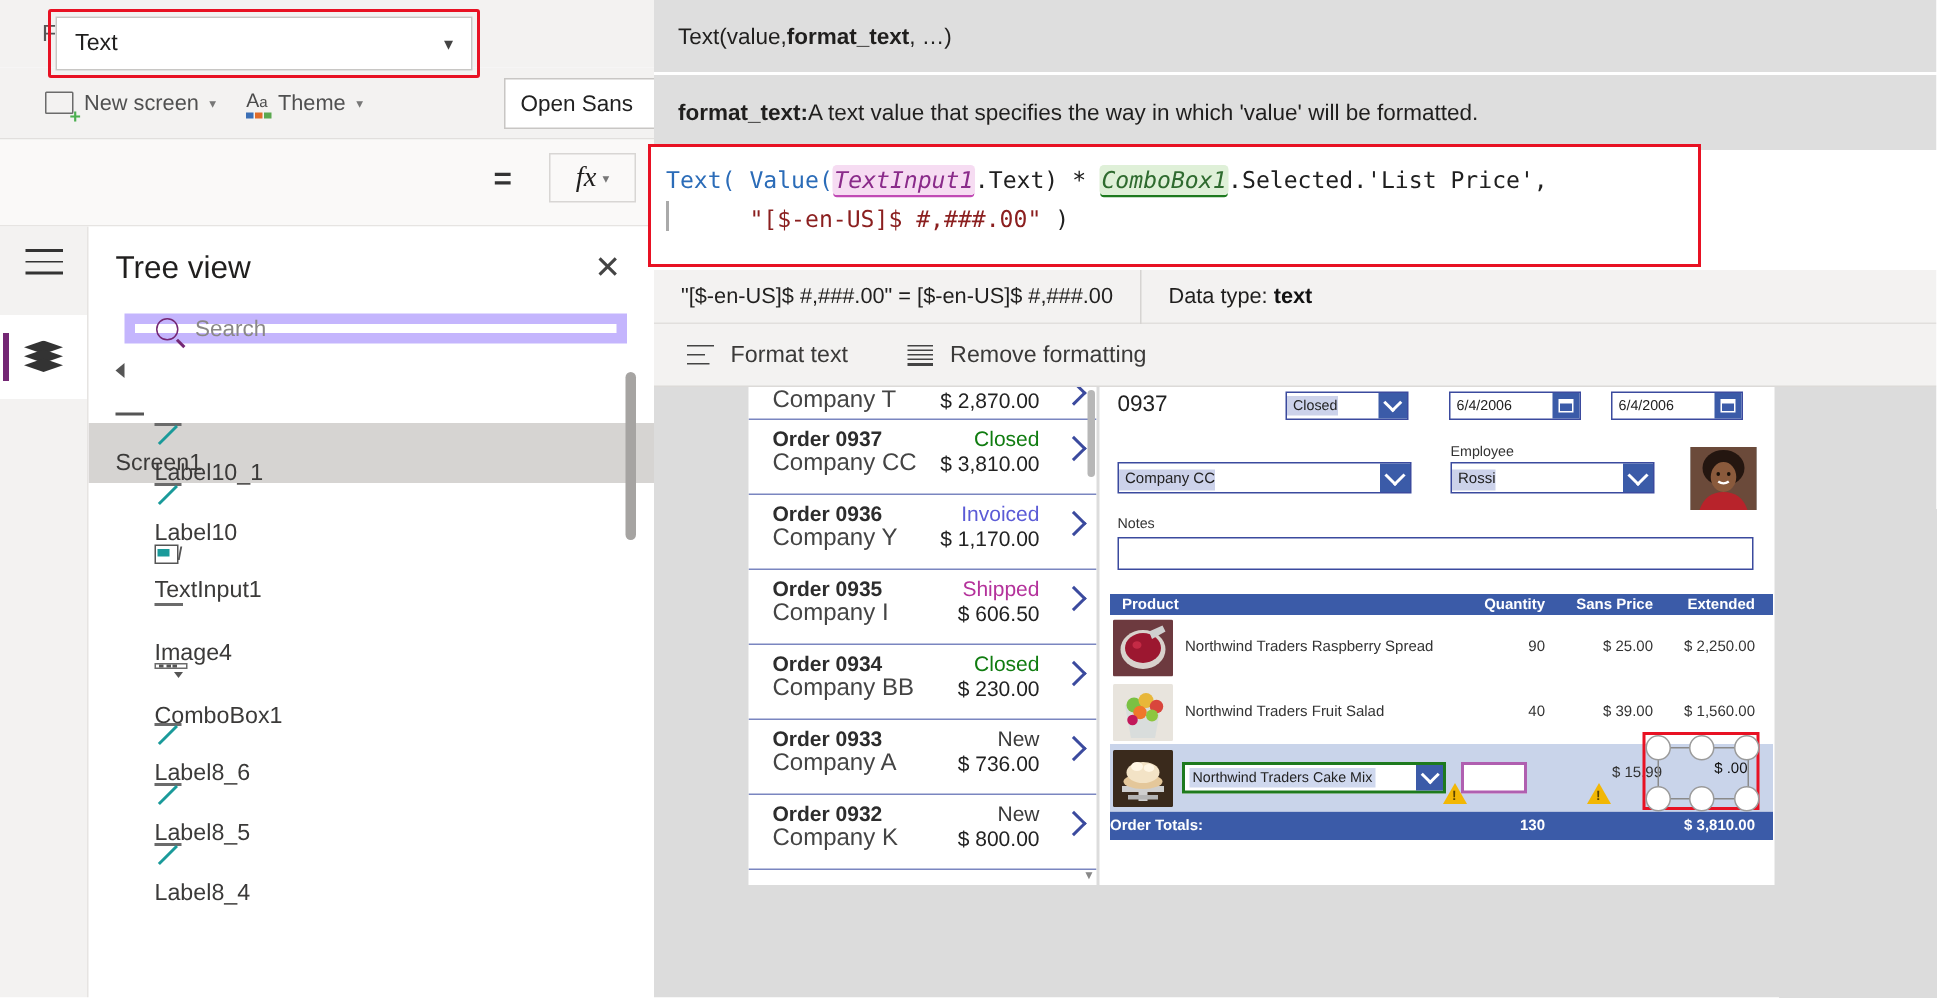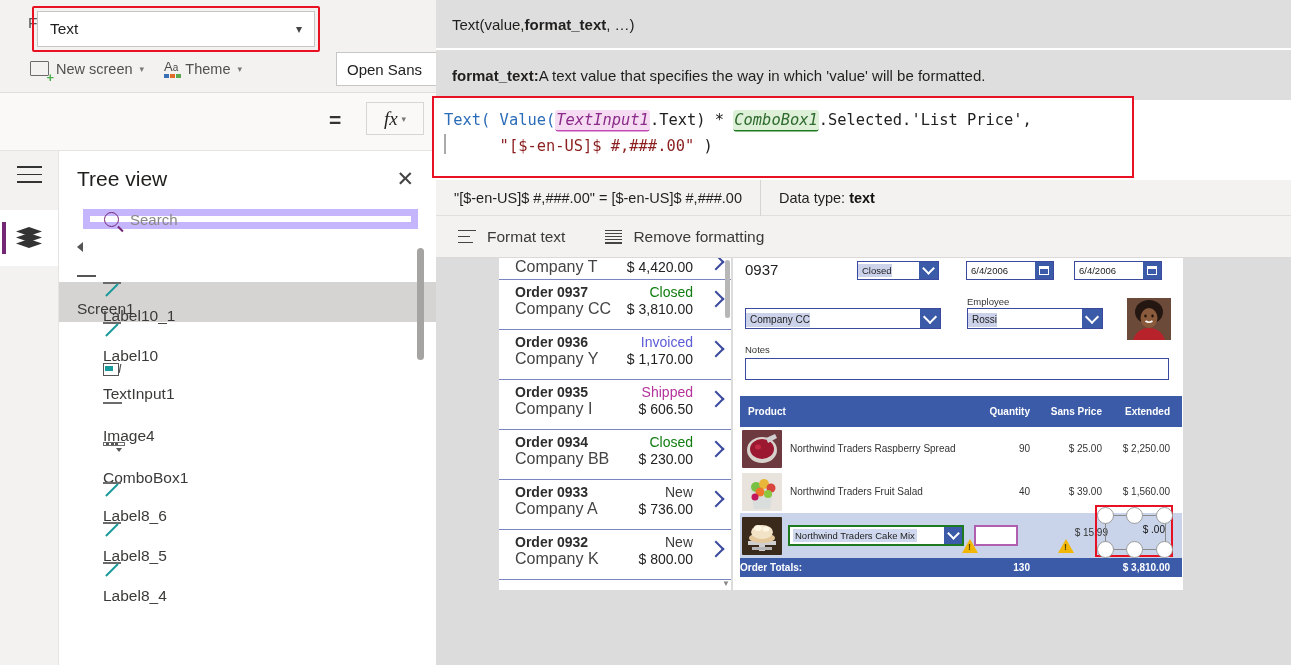--- a/index.html
+++ b/index.html
@@ -144,21 +144,21 @@
   .d-field { position: absolute; border: 1px solid #3b4a9e; background: #fff; height: 21px; }
   .d-field .val { font-size: 10px; color: #222; padding-left: 4px; line-height: 19px; background: #ccd2ea; display: inline-block; height: 14px; line-height: 14px; margin-top: 3px; }
   .d-field .arrow { position: absolute; right: 0; top: 0; width: 20px; height: 19px; background: #3b5ba8; display: flex; align-items: center; justify-content: center; }
   .d-field .arrow::after { content: ""; width: 8px; height: 8px; border-right: 2.2px solid #fff; border-bottom: 2.2px solid #fff; transform: translateY(-2px) rotate(45deg); }
   .avatar { position: absolute; right: 12px; top: 40px; width: 44px; height: 42px; overflow: hidden; background: #3b2418; }
 
   .notes-box { position: absolute; left: 12px; top: 100px; width: 424px; height: 22px; border: 1.5px solid #3b4a9e; background: #fff; }
 
   
   .ptable { position: absolute; left: 7px; top: 138px; width: 442px; }
-  .p-head { height: 31px; background: #3b5ba8; display: flex; align-items: center; color: #fff; font-size: 10px; font-weight: bold; }
+  .p-head { height: 14px; background: #3b5ba8; display: flex; align-items: center; color: #fff; font-size: 10px; font-weight: bold; }
   .p-head .c1 { width: 218px; padding-left: 8px; }
   .p-head .c2 { width: 72px; text-align: right; }
   .p-head .c3 { width: 72px; text-align: right; }
   .p-head .c4 { width: 76px; text-align: right; padding-right: 8px; }
   .p-row { height: 43px; display: flex; align-items: center; font-size: 10px; color: #333; background: #fff; }
   .p-row.sel { background: #c9d4ea; height: 45px; }
   .p-thumb { width: 40px; height: 38px; margin-left: 2px; border-radius: 1px; }
   .p-name { width: 176px; padding-left: 8px; }
   .p-qty { width: 72px; text-align: right; }
   .p-price { width: 72px; text-align: right; }
@@ -358,21 +358,21 @@
       <span>Remove formatting</span>
     </div>
   </div>
 
   <div class="canvas">
 
     <div class="gallery">
       <div class="g-row" style="height:22px;padding-top:0">
         <div class="g-bot">
           <span class="g-comp">Company T</span>
-          <span class="g-amt">$ 4,420.00</span>
+          <span class="g-amt">$ 2,870.00</span>
         </div>
         <span class="g-chev" style="top:-2px"></span>
       </div>
 
       <div class="g-row">
         <div class="g-top">
           <span class="g-order">Order 0937</span>
           <span class="g-status" style="color:#107c10">Closed</span>
         </div>
         <div class="g-bot">

